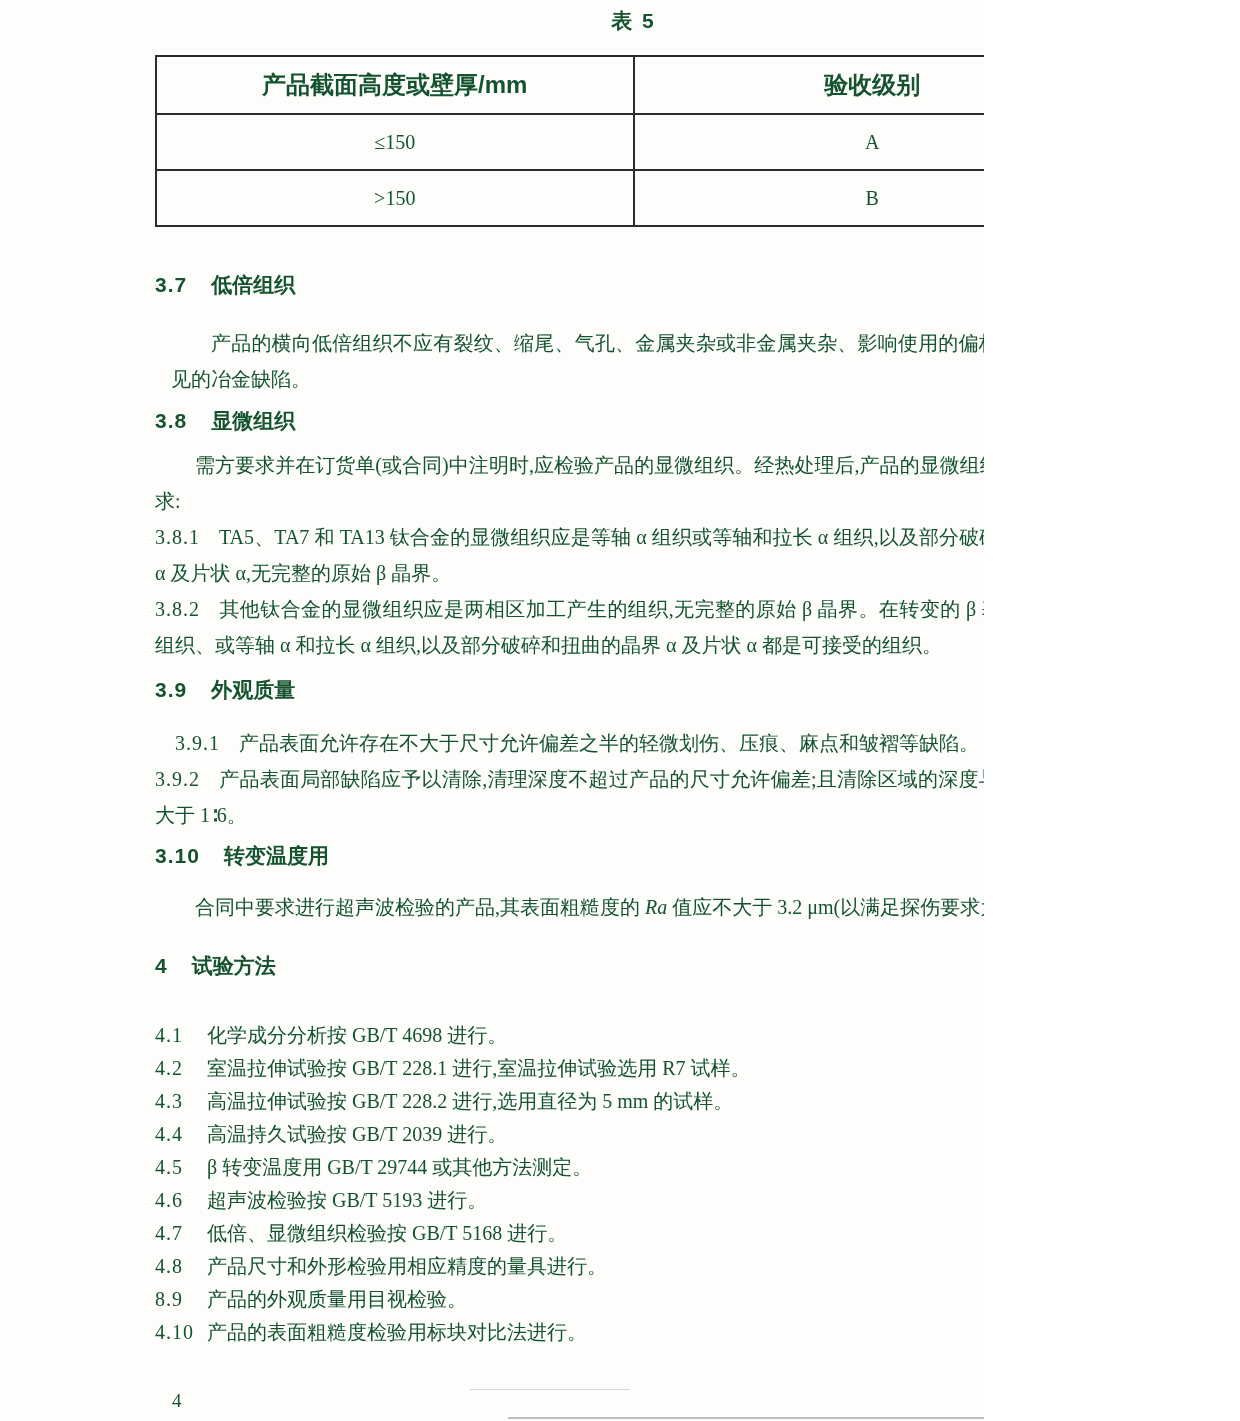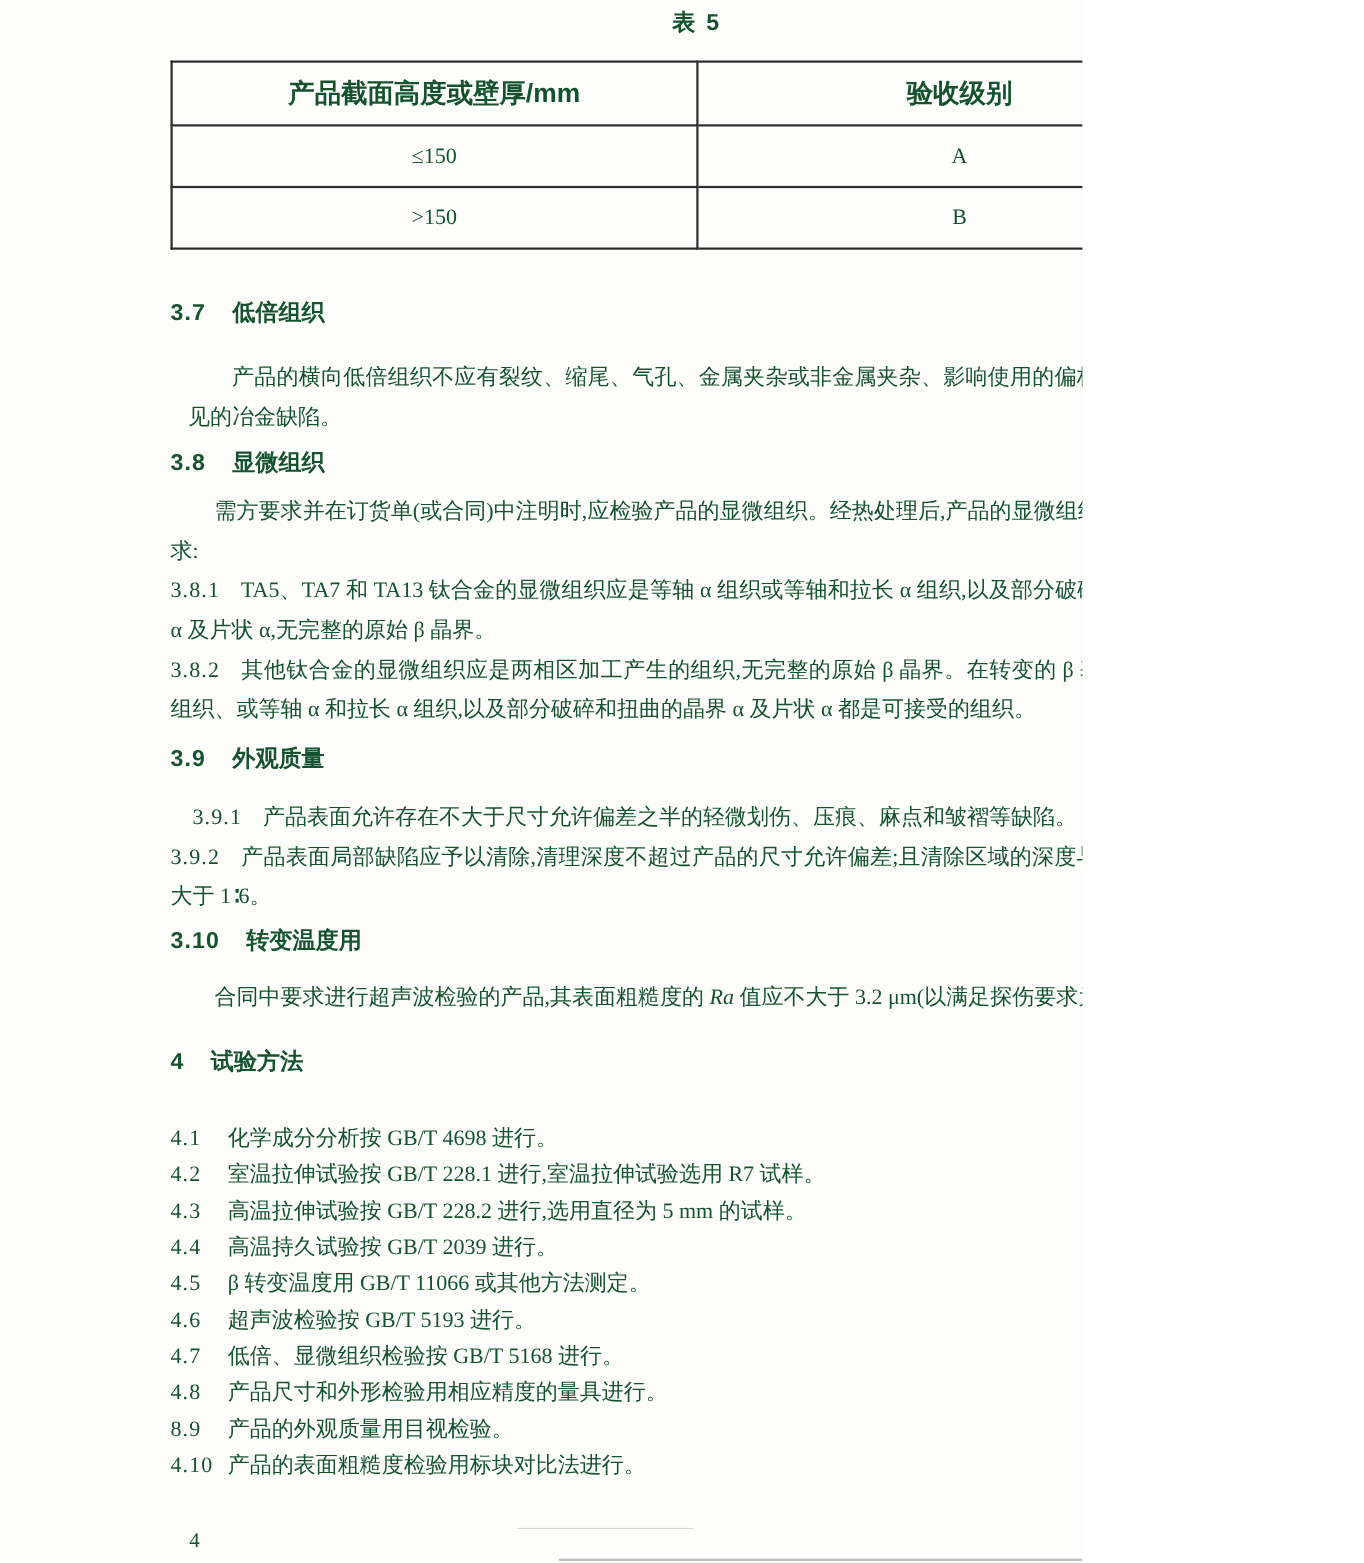--- a/index.html
+++ b/index.html
@@ -177,21 +177,21 @@
 
     <h3 class="sec-head h4">
       <span class="sec-num">4</span><span>试验方法</span>
     </h3>
 
     <ul class="method-list">
       <li><span class="clause-num">4.1</span><span>化学成分分析按 GB/T 4698 进行。</span></li>
       <li><span class="clause-num">4.2</span><span>室温拉伸试验按 GB/T 228.1 进行,室温拉伸试验选用 R7 试样。</span></li>
       <li><span class="clause-num">4.3</span><span>高温拉伸试验按 GB/T 228.2 进行,选用直径为 5 mm 的试样。</span></li>
       <li><span class="clause-num">4.4</span><span>高温持久试验按 GB/T 2039 进行。</span></li>
-      <li><span class="clause-num">4.5</span><span>β 转变温度用 GB/T 11066 或其他方法测定。</span></li>
+      <li><span class="clause-num">4.5</span><span>β 转变温度用 GB/T 29744 或其他方法测定。</span></li>
       <li><span class="clause-num">4.6</span><span>超声波检验按 GB/T 5193 进行。</span></li>
       <li><span class="clause-num">4.7</span><span>低倍、显微组织检验按 GB/T 5168 进行。</span></li>
       <li><span class="clause-num">4.8</span><span>产品尺寸和外形检验用相应精度的量具进行。</span></li>
       <li><span class="clause-num">8.9</span><span>产品的外观质量用目视检验。</span></li>
       <li><span class="clause-num">4.10</span><span>产品的表面粗糙度检验用标块对比法进行。</span></li>
     </ul>
 
   </div>
 
   <div class="page-number">4</div>

